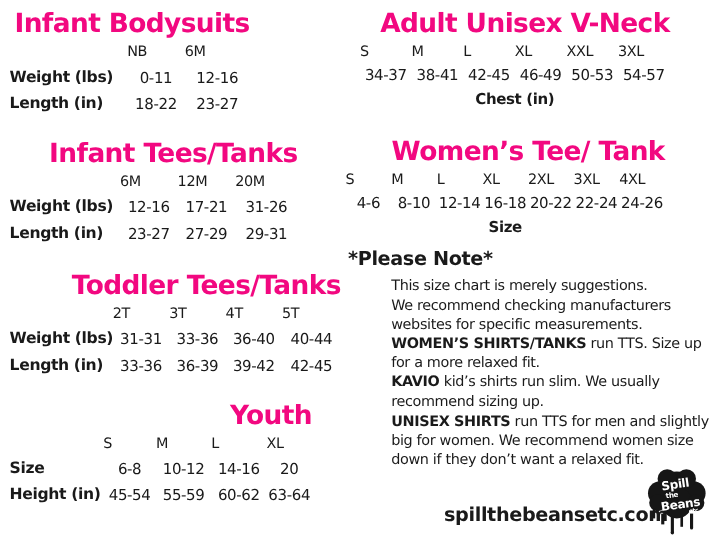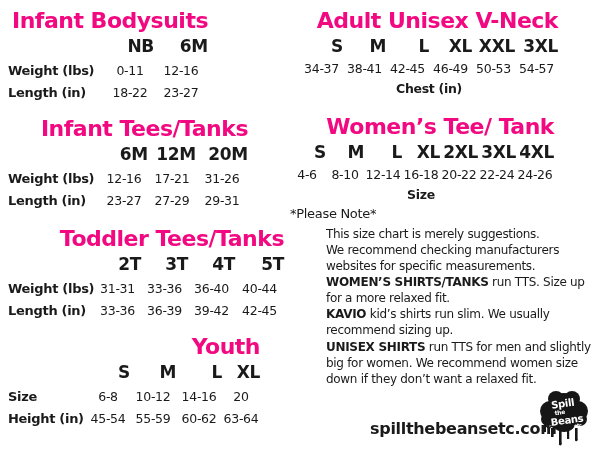--- a/index.html
+++ b/index.html
@@ -29,23 +29,23 @@
     margin:0 0 3px 0;
     white-space:nowrap;
     text-align:right;
   }
   .tbl{
     display:grid;
     row-gap:7px;
     align-items:center;
   }
   .tbl .hdr{
-    font-weight:700;
-    font-size:17px;
-    text-align:right;
+    font-weight:400;
+    font-size:12px;
+    text-align:left;
     white-space:nowrap;
   }
   .tbl .lbl{
     font-weight:800;
     font-size:13px;
     text-align:left;
     white-space:nowrap;
   }
   .tbl .val{
     font-weight:400;
@@ -65,22 +65,22 @@
     text-align:center;
     font-weight:700;
     font-size:12.5px;
     margin-top:5px;
   }
   .cap-ad{ width:258px; }
   .cap-wo{ width:266px; }
   
   .note{ width:308px; }
   .note h3{
-    font-size:13px;
-    font-weight:400;
+    font-size:16px;
+    font-weight:700;
     margin:0 0 5px 0;
   }
   .note .note-line{
     font-size:12px;
     font-weight:400;
     line-height:1.34;
     padding-left:5px;
     margin-left:31px;
   }
   .note .lead{ font-weight:800; }

